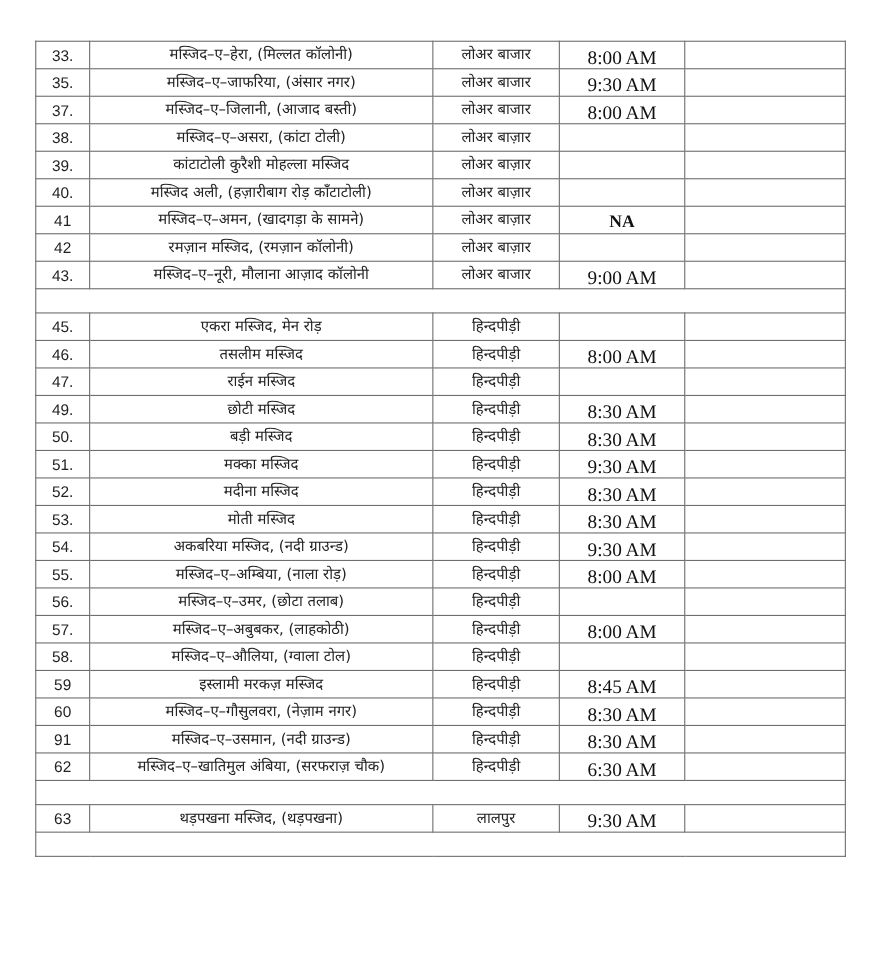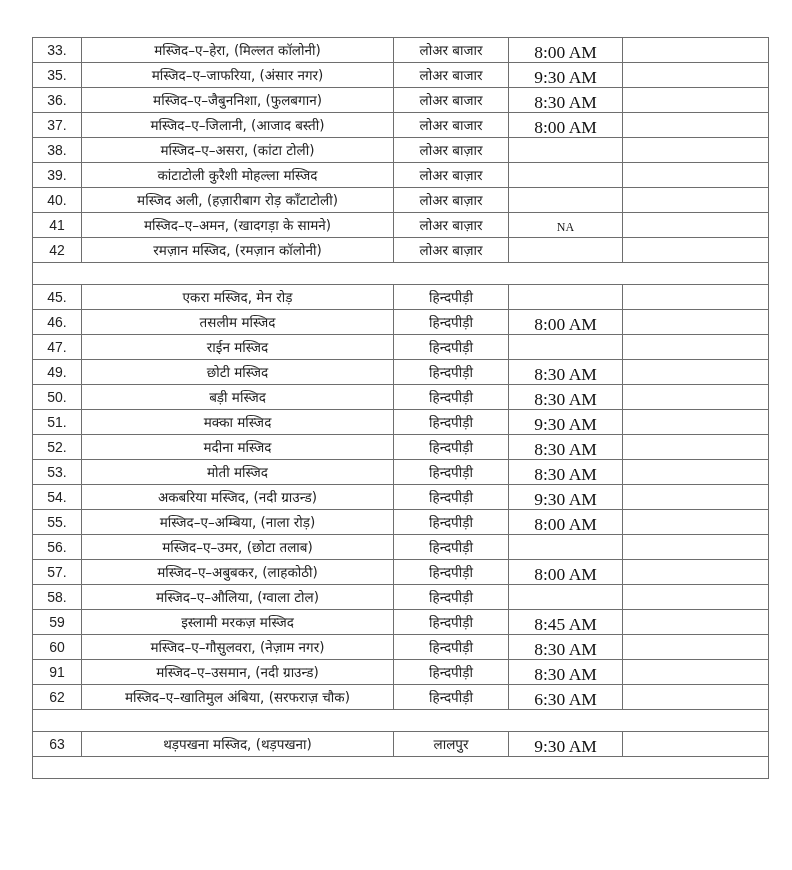--- a/index.html
+++ b/index.html
@@ -54,22 +54,22 @@
     font-size: 13.5px;
     color: #222;
   }
   td.time {
     font-family: "Liberation Serif", "DejaVu Serif", serif;
     font-size: 17.5px;
     color: #111;
     padding-top: 3px;
   }
   td.time.na {
-    font-weight: normal;
-    font-size: 12px;
+    font-weight: bold;
+    font-size: 16px;
     margin-top: 16px;
   }
   tr.spacer td {
     height: 21px;
   }
 </style>
 </head>
 <body>
 
 <div class="sheet">
@@ -90,27 +90,20 @@
           <td></td>
         </tr>
         <tr>
           <td class="num">35.</td>
           <td class="name">मस्जिद–ए–जाफरिया, (अंसार नगर)</td>
           <td class="area">लोअर बाजार</td>
           <td class="time">9:30 AM</td>
           <td></td>
         </tr>
         <tr>
-          <td class="num">36.</td>
-          <td class="name">मस्जिद–ए–जैबुननिशा, (फुलबगान)</td>
-          <td class="area">लोअर बाजार</td>
-          <td class="time">8:30 AM</td>
-          <td></td>
-        </tr>
-        <tr>
           <td class="num">37.</td>
           <td class="name">मस्जिद–ए–जिलानी, (आजाद बस्ती)</td>
           <td class="area">लोअर बाजार</td>
           <td class="time">8:00 AM</td>
           <td></td>
         </tr>
         <tr>
           <td class="num">38.</td>
           <td class="name">मस्जिद–ए–असरा, (कांटा टोली)</td>
           <td class="area">लोअर बाज़ार</td>
@@ -136,20 +129,27 @@
           <td class="name">मस्जिद–ए–अमन, (खादगड़ा के सामने)</td>
           <td class="area">लोअर बाज़ार</td>
           <td class="time na">NA</td>
           <td></td>
         </tr>
         <tr>
           <td class="num">42</td>
           <td class="name">रमज़ान मस्जिद, (रमज़ान कॉलोनी)</td>
           <td class="area">लोअर बाज़ार</td>
           <td class="time"></td>
+          <td></td>
+        </tr>
+        <tr>
+          <td class="num">43.</td>
+          <td class="name">मस्जिद–ए–नूरी, मौलाना आज़ाद कॉलोनी</td>
+          <td class="area">लोअर बाजार</td>
+          <td class="time">9:00 AM</td>
           <td></td>
         </tr>
         <tr class="spacer">
           <td colspan="5"></td>
         </tr>
         <tr>
           <td class="num">45.</td>
           <td class="name">एकरा मस्जिद, मेन रोड़</td>
           <td class="area">हिन्दपीड़ी</td>
           <td class="time"></td>

